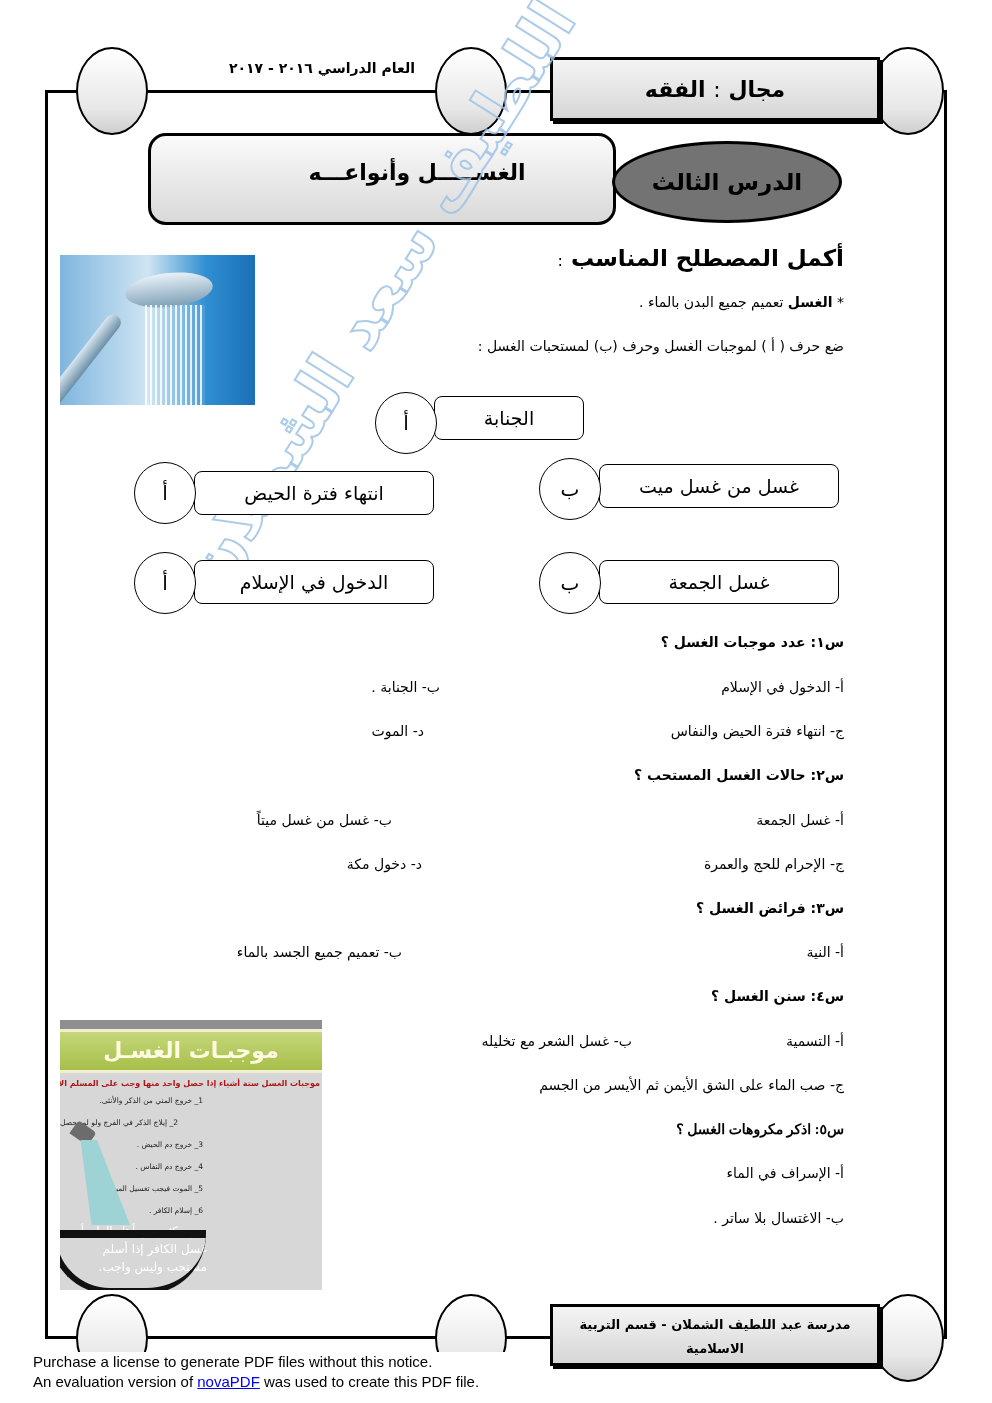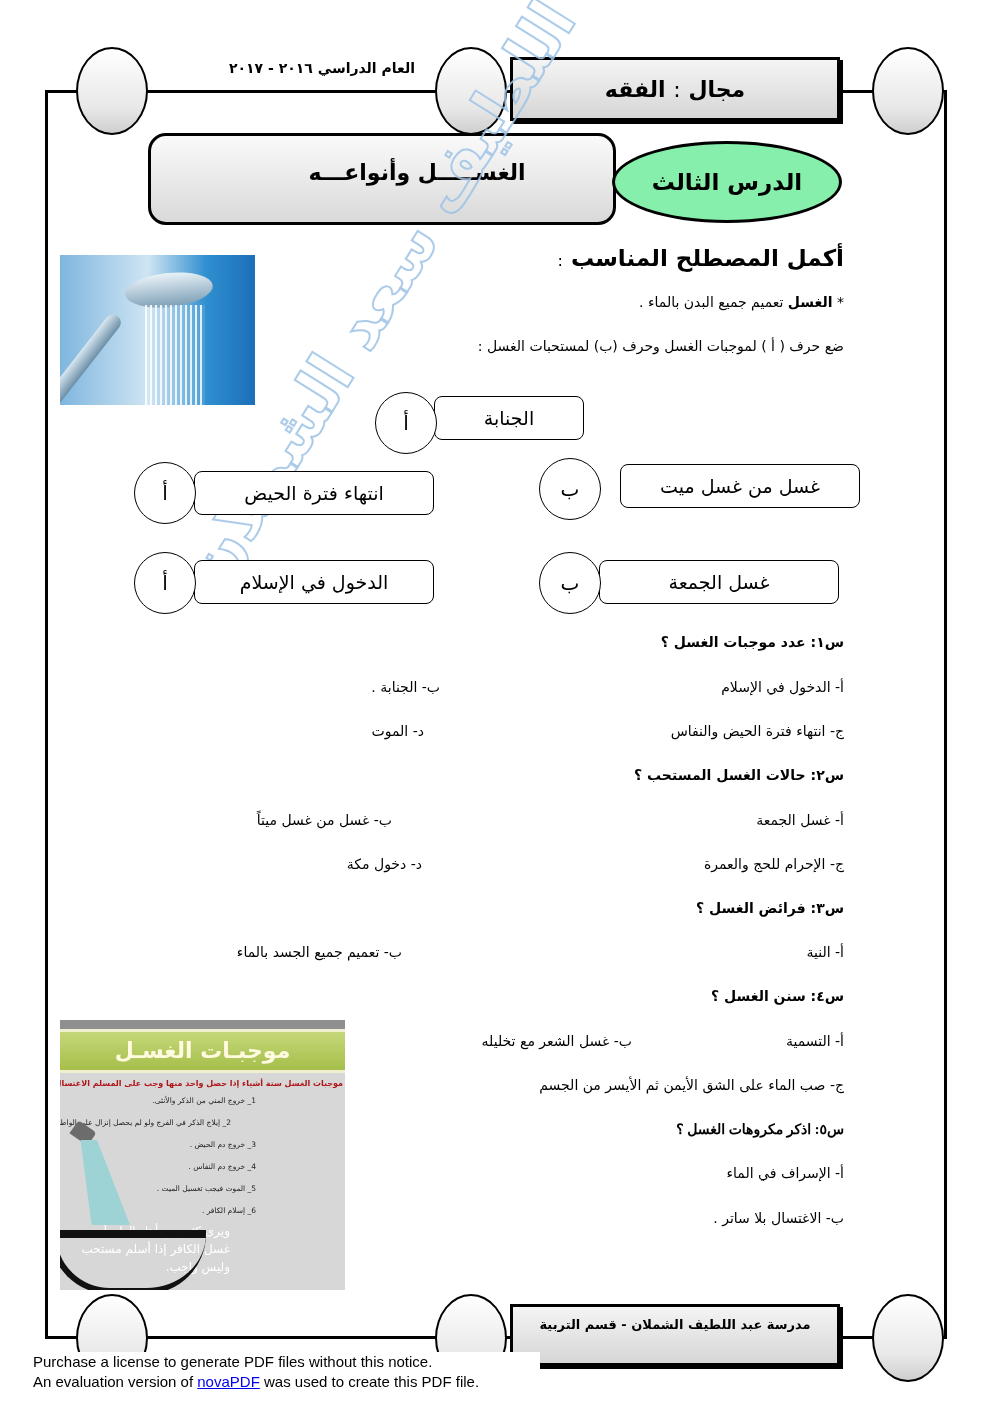--- a/index.html
+++ b/index.html
@@ -1,23 +1,23 @@
 <!DOCTYPE html>
 <html><head>
 <meta charset="utf-8">
 <style>
   html, body { margin:0; padding:0; background:#fff; }
   body { width:992px; height:1403px; position:relative; overflow:hidden; font-family:"DejaVu Sans", sans-serif; color:#000; }
   .abs { position:absolute; }
   .frame-line { position:absolute; background:#000; }
   .knob { position:absolute; width:72px; height:88px; border:2px solid #000; border-radius:50%; background:linear-gradient(#fff, #e8e8e8 70%, #cfcfcf); box-sizing:border-box; }
-  .header-box { position:absolute; border:3px solid #000; background:linear-gradient(#f4f4f4,#d6d6d6); box-sizing:border-box; box-shadow:3px 3px 0 #000; }
+  .header-box { position:absolute; border:3px solid #000; background:linear-gradient(#f4f4f4,#d6d6d6); box-sizing:border-box; box-shadow:3px 3px 0 #000;margin-left:40px; }
   .hb-text { font-weight:bold; text-align:center; direction:rtl; }
   .title-box { position:absolute; border:3px solid #000; border-radius:18px; background:linear-gradient(#fafafa,#d9d9d9); box-sizing:border-box; }
-  .oval { position:absolute; border:3px solid #000; border-radius:50%; background:#86efac; box-sizing:border-box; display:flex; align-items:center; justify-content:center; }
+  .oval { position:absolute; border:3px solid #000; border-radius:50%; background:#737373; box-sizing:border-box; display:flex; align-items:center; justify-content:center; }
   .rtl { direction:rtl; text-align:right; }
   .line { position:absolute; right:148px; direction:rtl; font-size:14px; white-space:nowrap; }
   .bold { font-weight:bold; }
   .pill { position:absolute; height:44px; border:1.5px solid #000; border-radius:8px; background:#fff; box-sizing:border-box; display:flex; align-items:center; justify-content:center; font-size:19px; direction:rtl; }
   .circ { position:absolute; width:62px; height:62px; border:1.5px solid #000; border-radius:50%; background:#fff; box-sizing:border-box; display:flex; align-items:center; justify-content:center; font-size:20px; }
   .watermark { position:absolute; left:170px; top:560px; font-size:64px; color:transparent; -webkit-text-stroke:2px #9ec3e6; font-weight:bold; transform:rotate(-58deg); transform-origin:left top; white-space:nowrap; opacity:0.85; direction:rtl; }
   .notice { position:absolute; left:0; top:1352px; width:540px; background:#fff; font-family:"Liberation Sans", sans-serif; font-size:15px; line-height:20px; padding-left:33px; box-sizing:border-box; }
   .notice a { color:#0000ee; text-decoration:underline; }
 </style>
 </head>
@@ -79,21 +79,21 @@
     <span>أ</span>
   </div>
 
 <div class="pill" style="left:194px; top:471px; width:240px;">
     <span>انتهاء فترة الحيض</span>
   </div>
 <div class="circ" style="left:134px; top:462px;">
     <span>أ</span>
   </div>
 
-<div class="pill" style="left:620px; top:464px; width:240px;">
+<div class="pill" style="left:599px; top:464px; width:240px;">
     <span>غسل من غسل ميت</span>
   </div>
 <div class="circ" style="left:539px; top:458px;">
     <span>ب</span>
   </div>
 
 <div class="pill" style="left:194px; top:560px; width:240px;">
     <span>الدخول في الإسلام</span>
   </div>
 <div class="circ" style="left:134px; top:552px;">
@@ -125,43 +125,44 @@
 
 <div class="line bold" style="top:988px;">س٤: سنن الغسل ؟</div>
 <div class="line" style="top:1033px;">أ- التسمية</div>
 <div class="line" style="top:1033px; right:360px;">ب- غسل الشعر مع تخليله</div>
 <div class="line" style="top:1077px;">ج- صب الماء على الشق الأيمن ثم الأيسر من الجسم</div>
 
 <div class="line bold" style="top:1121px;font-family:Liberation Serif, serif;">س٥: اذكر مكروهات الغسل ؟</div>
 <div class="line" style="top:1165px;">أ- الإسراف في الماء</div>
 <div class="line" style="top:1210px;">ب- الاغتسال بلا ساتر .</div>
 
-<div class="abs" style="left:60px; top:1020px; width:285px; height:270px; background:#d7d7d7; overflow:hidden; direction:rtl;">
+<div class="abs" style="left:60px; top:1020px; width:262px; height:270px; background:#d7d7d7; overflow:hidden; direction:rtl;">
   <div style="height:9px; background:#8f8f8f;"></div>
   <div style="height:38px; background:linear-gradient(#c5d77a,#a6bf4a); border-top:3px solid #f0f0d0; border-bottom:3px solid #f0f0d0; color:#fffbe0; font-weight:bold; font-size:22px; text-align:center; line-height:38px;">
     <span>موجبـات الغسـل</span>
   </div>
   <div style="color:#b0151a; font-weight:bold; font-size:8px; padding:6px 2px 2px; white-space:nowrap;">موجبات الغسل ستة أشياء إذا حصل واحد منها وجب على المسلم الاغتسال:</div>
-  <div style="padding-right:89px; font-size:7.5px; line-height:22px; color:#222;">
+  <div style="padding-right:119px; font-size:7.5px; line-height:22px; color:#222;">
     <div>1_ خروج المني من الذكر والأنثى.</div>
     <div style="white-space:nowrap; margin-right:-95px; padding-right:120px;">2_ إيلاج الذكر في الفرج ولو لم يحصل إنزال على الواطئ والموطوءة.</div>
     <div>3_ خروج دم الحيض .</div>
     <div>4_ خروج دم النفاس .</div>
     <div>5_ الموت فيجب تغسيل الميت .</div>
     <div>6_ إسلام الكافر .</div>
   </div>
   <div style="color:#fff; font-size:12px; line-height:18px; padding-right:115px; padding-left:10px;">ويرى كثير من أهل العلم أن غسل الكافر إذا أسلم مستحب وليس واجب.</div>
 
   <div style="position:absolute; left:12px; top:105px; width:22px; height:16px; background:#6c6c6c; border-radius:4px 4px 0 0; transform:rotate(35deg);"></div>
   <div style="position:absolute; left:15px; top:120px; width:55px; height:85px; background:#9ed3d6; clip-path:polygon(10% 0,40% 0,100% 100%,30% 100%);"></div>
   <div style="position:absolute; left:-10px; top:210px; width:150px; height:50px; border:6px solid #111; border-top:8px solid #111; border-radius:0 0 60px 60px; border-right:none;"></div>
 </div>
 
 <div class="header-box" style="left:510px; top:1304px; width:330px; height:62px; text-align:center; padding-top:6px;">
   <div class="hb-text" style="font-size:13px; line-height:24px;">مدرسة عبد اللطيف الشملان - قسم التربية</div>
+  <div class="hb-text" style="font-size:13px; line-height:24px;">الاسلامية</div>
 </div>
 
 <div class="notice">
   <div>Purchase a license to generate PDF files without this notice.</div>
   <div>
     <span>An evaluation version of </span><a>novaPDF</a><span> was used to create this PDF file.</span>
   </div>
 </div>
 
 </body></html>

